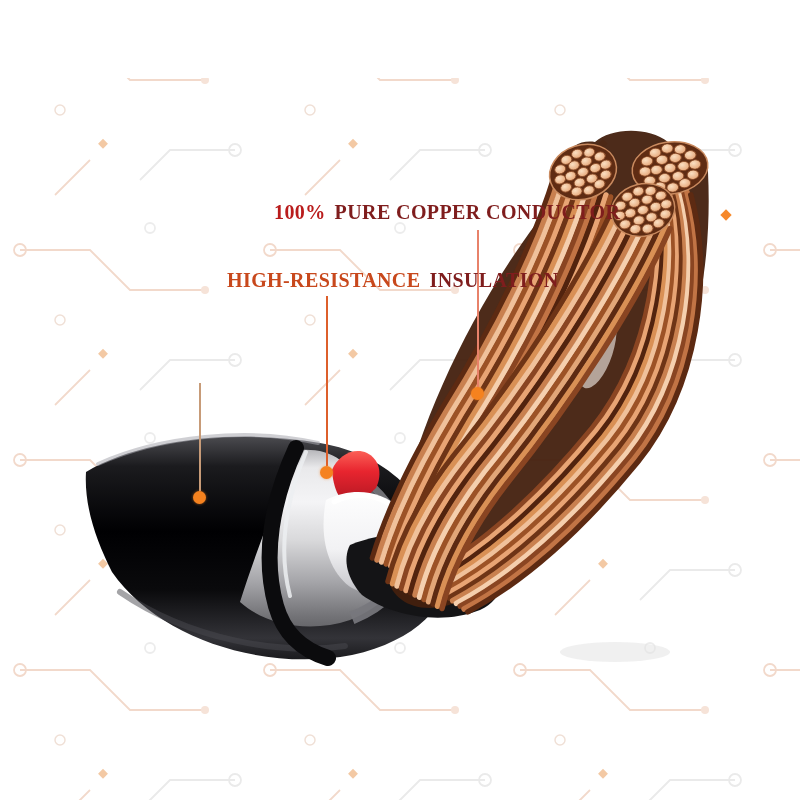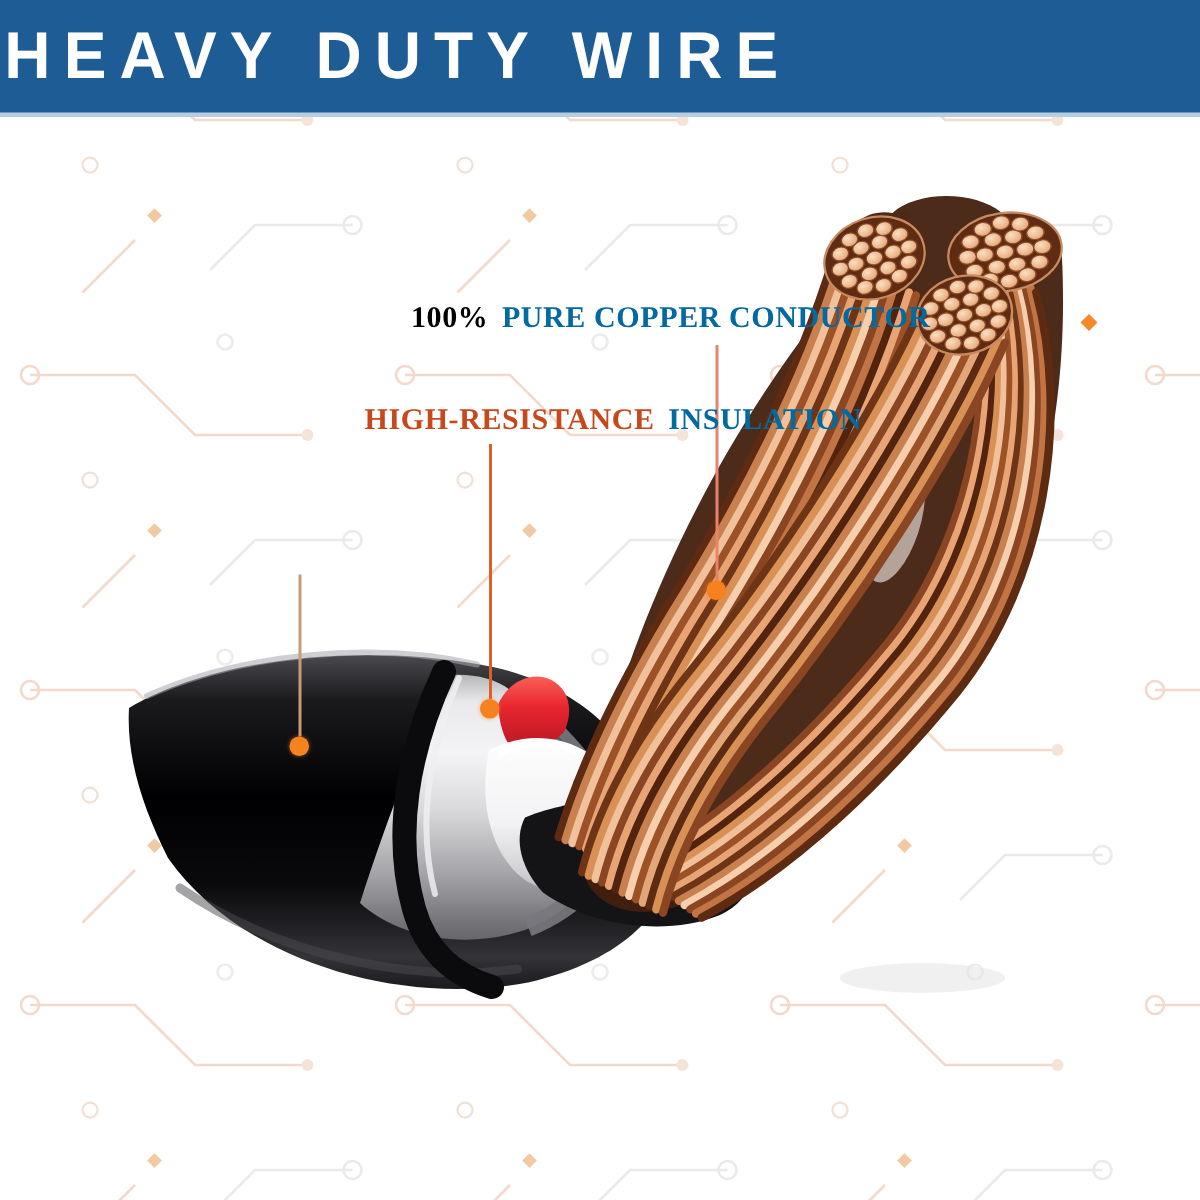--- a/index.html
+++ b/index.html
@@ -12,45 +12,42 @@
              letter-spacing:9px;transform:scaleX(.97);transform-origin:left center;
              font-family:"Liberation Sans",sans-serif;white-space:nowrap;}
   
   .figure{position:absolute;left:0;top:78px;width:800px;height:722px;}
   .art{position:absolute;left:0;top:0;z-index:1;}
   
   .callout{position:absolute;z-index:4;white-space:nowrap;
            font-family:"Liberation Serif",serif;font-weight:bold;font-size:20px;
            letter-spacing:.4px;color:#3b3b3b;}
   .callout .prefix{margin-right:9px;}
-  .c1 .prefix{color:#000000;}
+  .c1 .prefix{color:#b91c1c;}
   .c2 .prefix{color:#c8481c;}
   .c3 .prefix{color:#cd5a1f;}
-  .callout .rest{color:#0369a1;}
+  .callout .rest{color:#7f1d1d;}
   
   .lead{position:absolute;width:2px;z-index:3;}
   .lead.l1{left:477px;top:152px;height:160px;background:#e8826a;}
   .lead.l2{left:326px;top:218px;height:170px;background:#dd5f2b;}
   .lead.l3{left:199px;top:305px;height:108px;background:#c79b78;}
   .dot{position:absolute;width:13px;height:13px;border-radius:50%;
        background:#f5821f;z-index:3;box-shadow:0 0 3px rgba(245,130,31,.6);}
   .dot.d1{left:471px;top:309px;}
   .dot.d2{left:320px;top:388px;}
   .dot.d3{left:193px;top:413px;}
   .spark{position:absolute;width:8px;height:8px;background:#f5821f;z-index:3;
          transform:rotate(45deg);left:722px;top:133px;opacity:.95;}
 </style>
 </head>
 <body>
 
 <div class="stage">
 
-  <header class="banner">
-    <h1>HEAVY DUTY WIRE</h1>
-  </header>
 
   <div class="figure">
 
     <svg class="art" width="800" height="722" viewBox="0 78 800 722" xmlns="http://www.w3.org/2000/svg">
       <defs>
         <pattern id="circ" width="250" height="210" patternUnits="userSpaceOnUse">
           <path d="M20,40 H90 L130,80 H205" fill="none" stroke="#f2d9cb" stroke-width="1.8"></path>
           <circle cx="20" cy="40" r="6" fill="none" stroke="#f2d9cb" stroke-width="1.8"></circle>
           <circle cx="205" cy="80" r="4" fill="#f6e3d8"></circle>
           <path d="M235,150 H170 L140,180" fill="none" stroke="#eaeaea" stroke-width="1.8"></path>
@@ -219,18 +216,18 @@
     <div class="lead l2"></div>
     <div class="lead l3"></div>
     <div class="dot d1"></div>
     <div class="dot d2"></div>
     <div class="dot d3"></div>
     <div class="spark"></div>
 
     <div class="callout c1" style="left:274px;top:123px;">
       <span class="prefix">100%</span><span class="rest">PURE COPPER CONDUCTOR</span>
     </div>
-    <div class="callout c2" style="left:227px;top:191px;margin-left:16px;">
+    <div class="callout c2" style="left:227px;top:191px;">
       <span class="prefix">HIGH-RESISTANCE</span><span class="rest">INSULATION</span>
     </div>
 
   </div>
 </div>
 
 </body></html>

